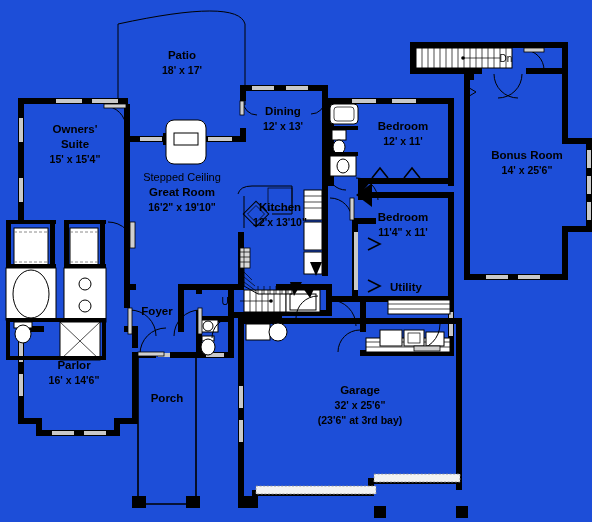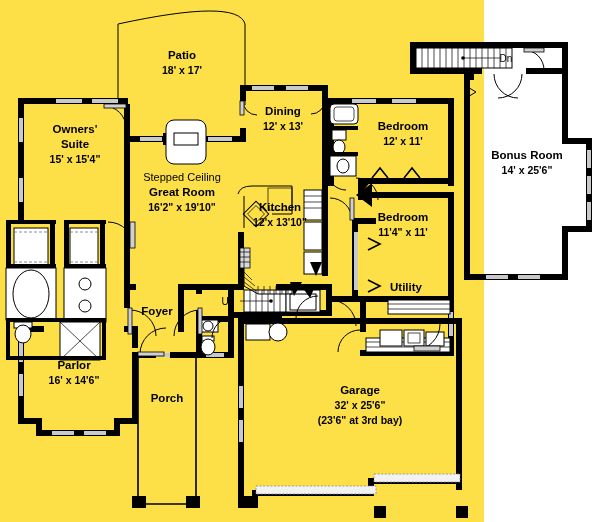--- a/index.html
+++ b/index.html
@@ -8,23 +8,23 @@
     background: #ffffff;
   }
   body {
     width: 600px;
     height: 522px;
     overflow: hidden;
     font-family: "Liberation Sans", sans-serif;
   }
   #plan-wrap {
     position: relative;
-    width: 484px;
+    width: 592px;
     height: 522px;
-    background: #fde047;
+    background: #1d4ed8;
   }
   svg#floorplan {
     display: block;
     width: 600px;
     height: 522px;
   }
   .wall      { fill: #000000; }
   .window    { fill: #c9c9c9; }
   .thin      { fill: none; stroke: #000000; stroke-width: 1; }
   .thin2     { fill: none; stroke: #000000; stroke-width: 1.6; }

